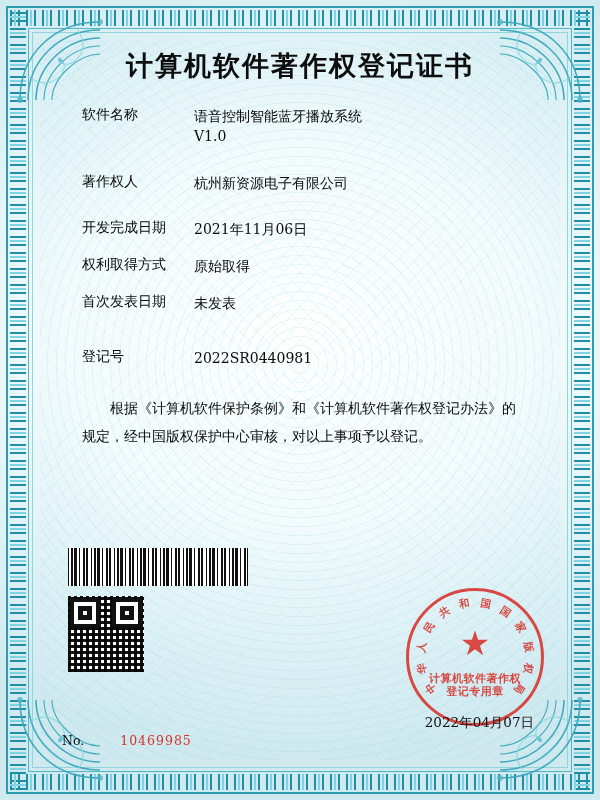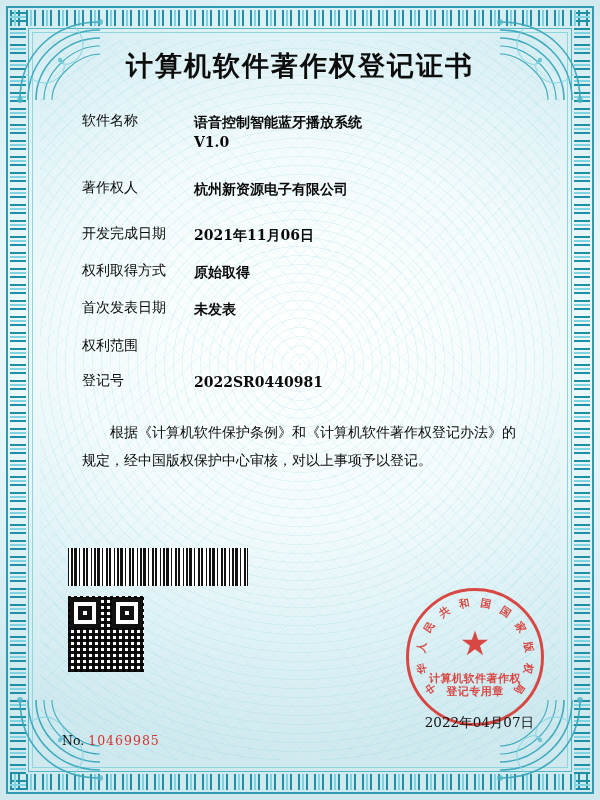--- a/index.html
+++ b/index.html
@@ -130,21 +130,21 @@
     font-size: 11.5px;
     color: #111;
     margin-top: 24px;
     padding-right: 6px;
     letter-spacing: 0.5px;
     font-family: "DejaVu Serif", serif;
   }
   .cert-no .label { letter-spacing: 3px; }
 
   .fields {
-    margin-top: 28px;
+    margin-top: 22px;
     padding-left: 38px;
     padding-right: 18px;
   }
   .field-row {
     display: flex;
     align-items: flex-start;
     margin-bottom: 17px;
     font-size: 14px;
     color: #0a0a0a;
     font-family: "DejaVu Serif", serif;
@@ -155,21 +155,20 @@
     display: flex;
     justify-content: space-between;
     font-size: 14px;
     letter-spacing: 0;
   }
   .field-value {
     flex: 1;
     font-size: 14px;
     line-height: 1.45;
     word-break: break-all;
-    font-weight: bold;
   }
   .field-value .line2 { display: block; }
 
   .field-row.sw { margin-bottom: 22px; }
   .field-row.gap-top { margin-top: 26px; }
 
   .body-text {
     margin-top: 26px;
     padding-left: 38px;
     padding-right: 30px;
@@ -268,20 +267,21 @@
     position: absolute;
     left: 62px;
     bottom: 52px;
     font-size: 12.5px;
     color: #111;
     font-family: "DejaVu Serif", serif;
   }
   .footer-no .num {
     color: #d8322c;
     letter-spacing: 1px;
+    margin-left: 32px;
   }
   .footer-date {
     position: absolute;
     right: 66px;
     bottom: 68px;
     font-size: 13.5px;
     color: #111;
     font-family: "DejaVu Serif", serif;
   }
 </style>
@@ -406,21 +406,20 @@
         <div class="field-label">权利取得方式</div>
         <div class="field-value">原始取得</div>
       </div>
 
       <div class="field-row">
         <div class="field-label">首次发表日期</div>
         <div class="field-value">未发表</div>
       </div>
 
       <div class="field-row">
-        <div class="field-label">权利范围</div>
       </div>
 
       <div class="field-row">
         <div class="field-label">登记号</div>
         <div class="field-value">2022SR0440981</div>
       </div>
 
     </div>
 
     <div class="body-text">

